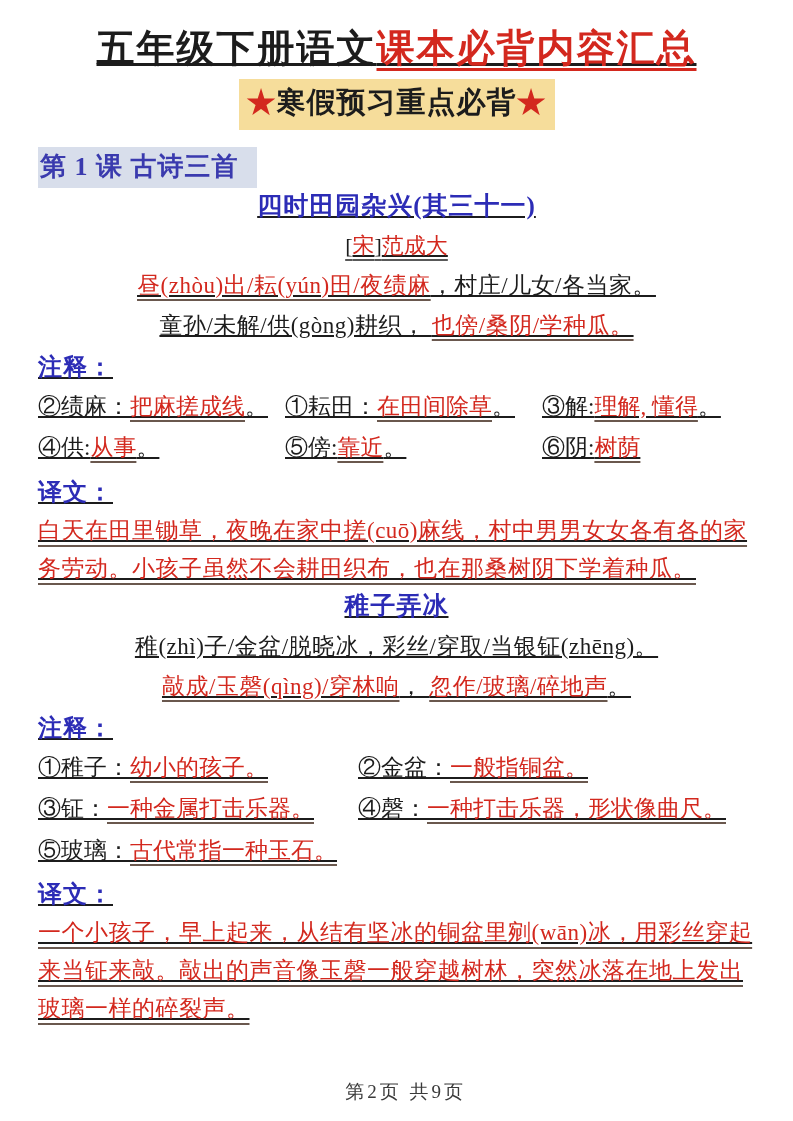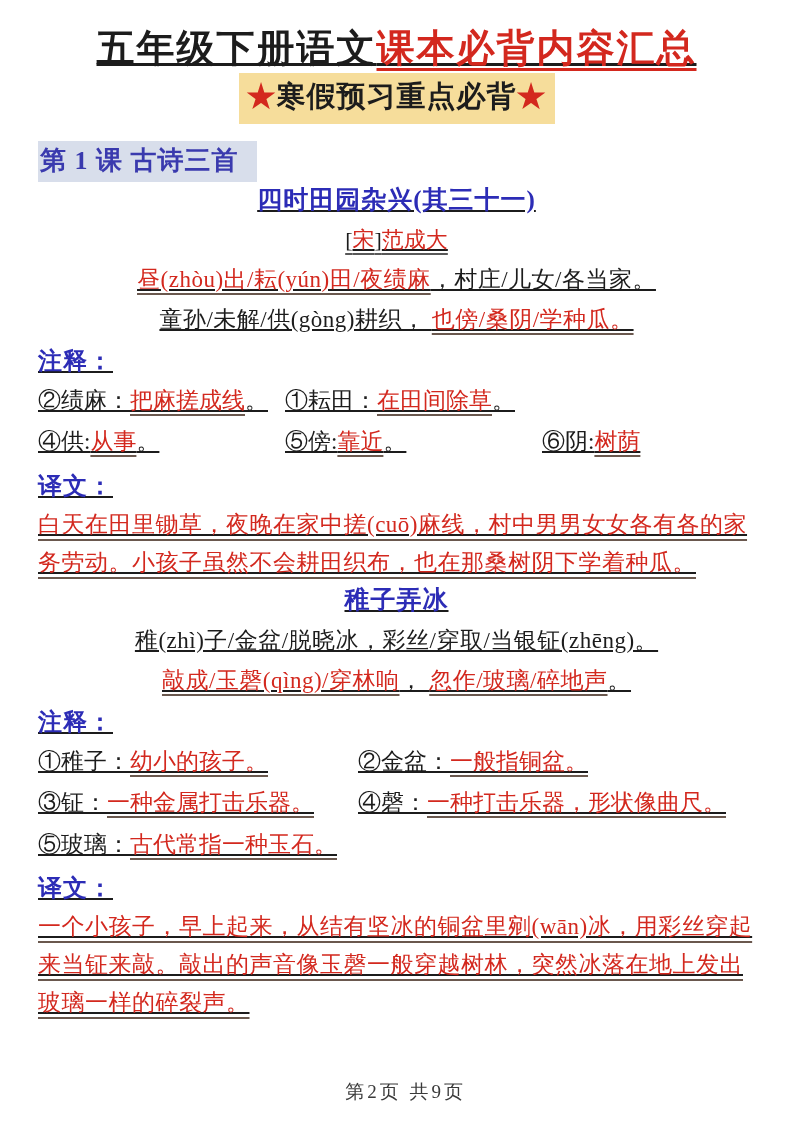--- a/index.html
+++ b/index.html
@@ -29,21 +29,21 @@
     font-size:38px;font-weight:700;
     letter-spacing:2px;line-height:1.2;
   }
   .title-red{
     color:var(--red);
     text-decoration:underline;
     text-decoration-color:var(--red);
     text-decoration-thickness:3px;
     text-underline-offset:7px;
   }
-  .banner-row{text-align:center;margin-top:1px;}
+  .banner-row{text-align:center;margin-top:7px;}
   .banner{
     display:inline-block;
     background:var(--highlight-yellow);
     font-size:29px;font-weight:700;
     padding:4px 8px 7px 8px;
     letter-spacing:1px;
   }
   .star{color:var(--red);}
   .lesson{
     display:inline-block;
@@ -132,20 +132,21 @@
 
     <div class="pline"><span class="red-u">昼(zhòu)出/耘(yún)田/夜绩麻</span><span>，村庄/儿女/各当家。</span></div>
 
     <div class="pline"><span>童孙/未解/供(gòng)耕织， </span><span class="red-u">也傍/桑阴/学种瓜。</span></div>
 
     <div class="sec-label">注释：</div>
 
     <div class="note-row n3">
       <span><span>②绩麻：</span><span class="red-u">把麻搓成线</span><span>。</span></span>
       <span><span>①耘田：</span><span class="red-u">在田间除草</span><span>。</span></span>
+      <span><span>③解:</span><span class="red-u">理解, 懂得</span><span>。</span></span>
     </div>
 
     <div class="note-row n3">
       <span><span>④供:</span><span class="red-u">从事</span><span>。</span></span>
       <span><span>⑤傍:</span><span class="red-u">靠近</span><span>。</span></span>
       <span><span>⑥阴:</span><span class="red-u">树荫</span><span></span></span>
     </div>
 
     <div class="sec-label">译文：</div>
     <p class="trans">白天在田里锄草，夜晚在家中搓(cuō)麻线，村中男男女女各有各的家务劳动。小孩子虽然不会耕田织布，也在那桑树阴下学着种瓜。</p>

